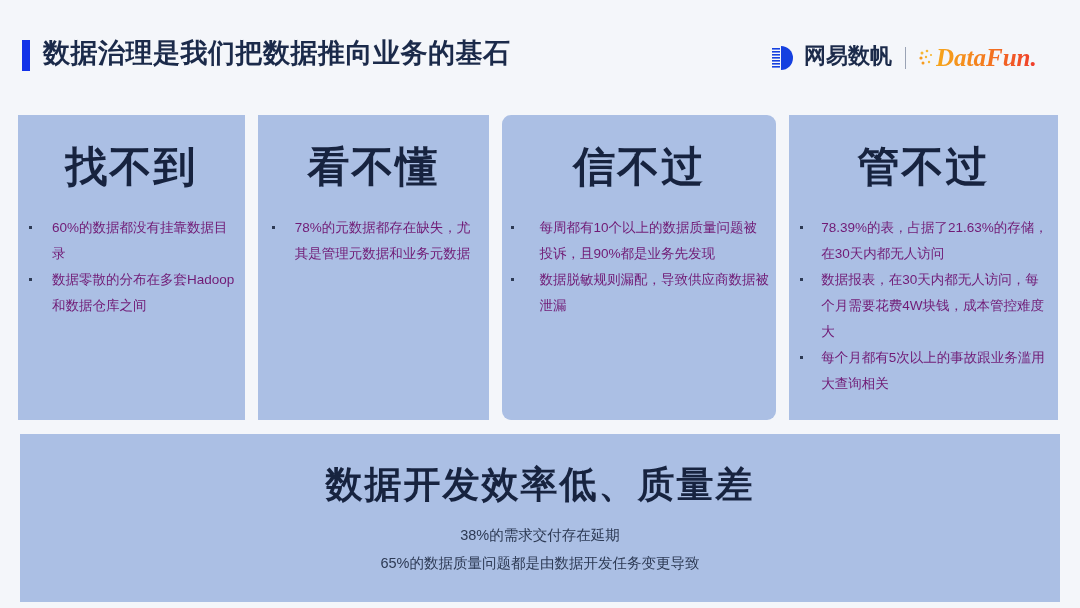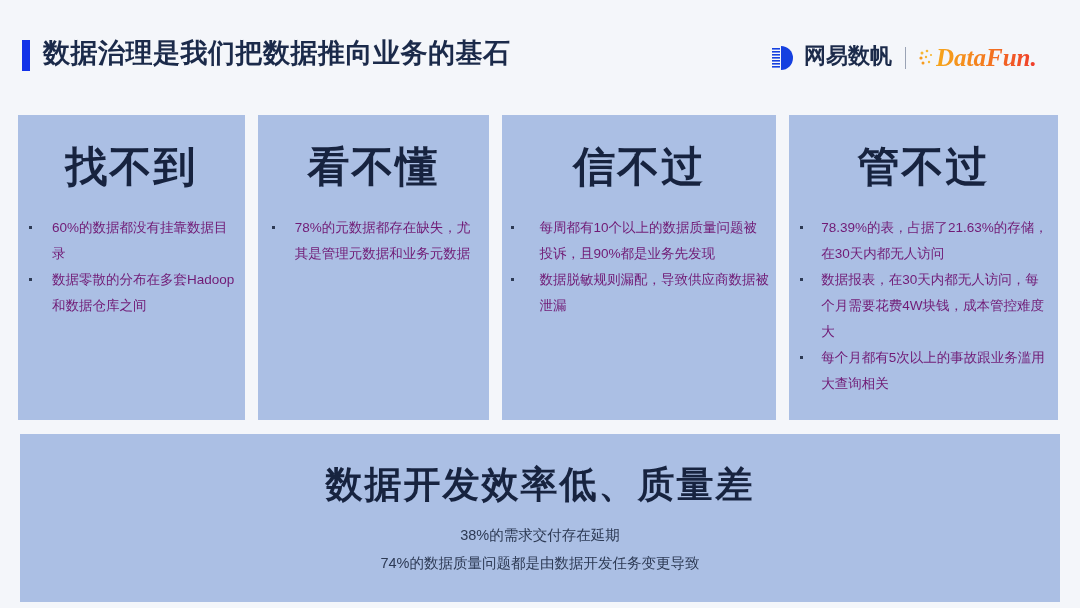--- a/index.html
+++ b/index.html
@@ -96,21 +96,21 @@
     gap: 13px;
   }
   .card {
     background: #abbfe4;
     padding: 0;
     position: relative;
     box-sizing: border-box;
   }
   .card.c1 { width: 232px; }
   .card.c2 { width: 237px; }
-  .card.c3 { width: 280px; }
+  .card.c3 { width: 280px; border-radius: 9px; }
   .card.c4 { width: 275px; }
 
   .card-heading {
     text-align: center;
     font-size: 42px;
     font-weight: bold;
     color: #17233f;
     letter-spacing: 2px;
     margin-top: 31px;
     line-height: 1;
@@ -259,14 +259,14 @@
       <li class="bullet"><span class="dot"></span><span>数据报表，在30天内都无人访问，每个月需要花费4W块钱，成本管控难度大</span></li>
       <li class="bullet"><span class="dot"></span><span>每个月都有5次以上的事故跟业务滥用大查询相关</span></li>
     </ul>
   </div>
 
 </div>
 
 <div class="banner">
   <div class="banner-heading">数据开发效率低、质量差</div>
   <div class="banner-sub">38%的需求交付存在延期</div>
-  <div class="banner-sub" style="margin-top:0">74%的数据质量问题都是由数据开发任务变更导致</div>
+  <div class="banner-sub" style="margin-top:0">65%的数据质量问题都是由数据开发任务变更导致</div>
 </div>
 
 </body></html>

